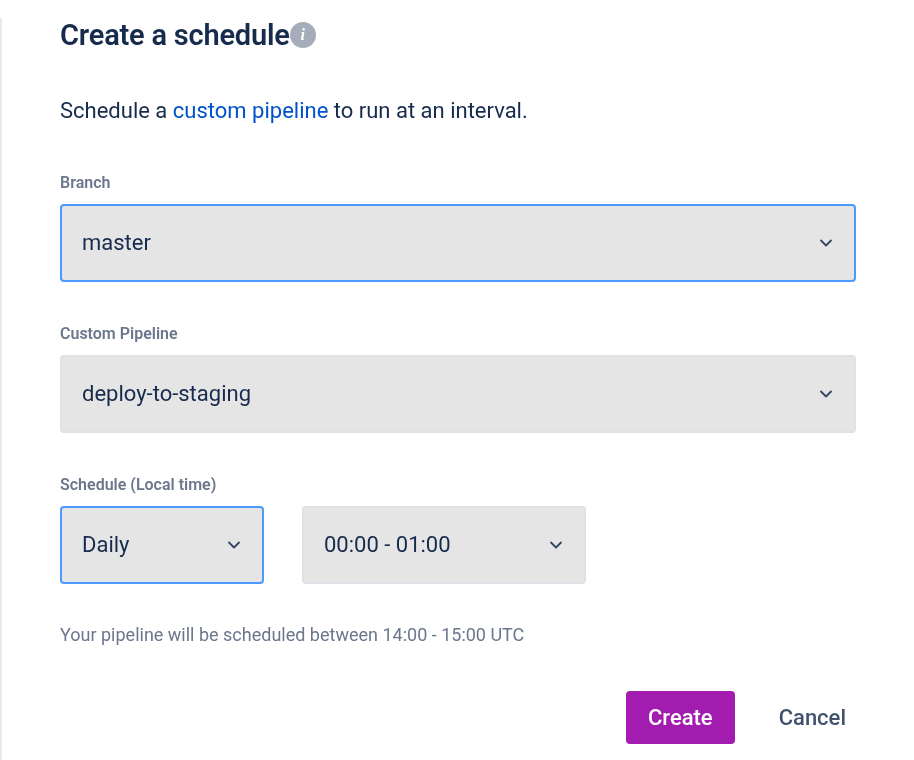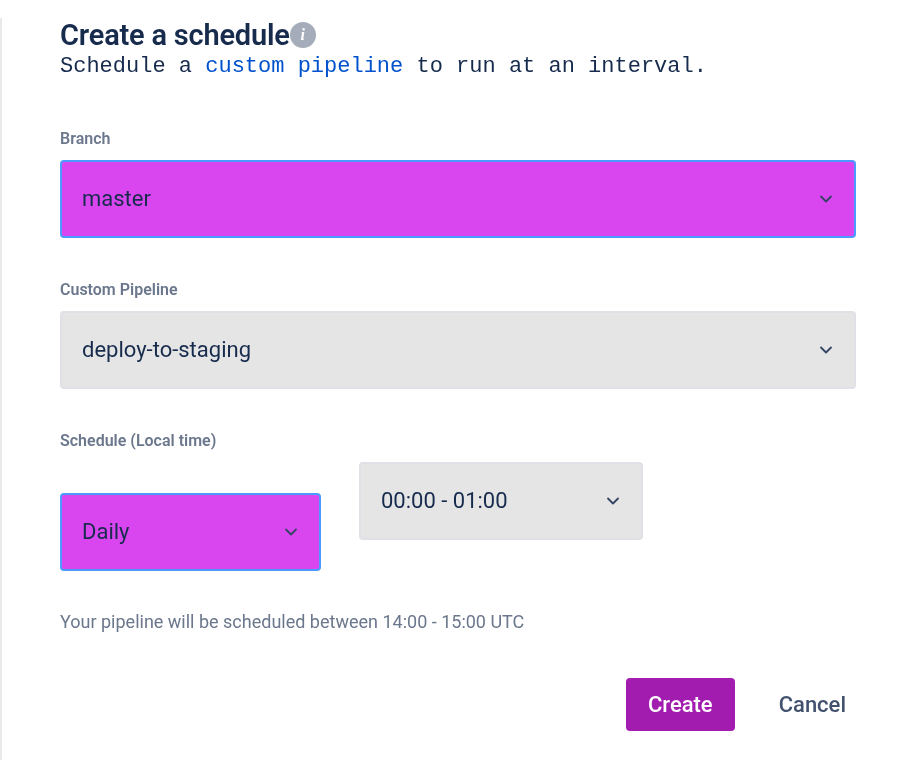--- a/index.html
+++ b/index.html
@@ -36,22 +36,22 @@
     align-items: center;
     justify-content: center;
     font-family: Georgia, serif;
     font-style: italic;
     font-size: 16px;
     font-weight: 700;
   }
   .description {
     font-size: 22px;
     color: #172B4D;
+    margin-top: 44px;
     line-height: 1.4;
-    font-family: Liberation Mono, monospace;
   }
   .description .link {
     color: #0052CC;
     text-decoration: none;
   }
   .form-group {
     margin-top: 46px;
   }
   .form-group + .form-group {
     margin-top: 42px;
@@ -71,30 +71,29 @@
     border: 2px solid #DFE1E6;
     background: #e5e5e5;
     border-radius: 4px;
     padding: 0 18px 0 20px;
     font-size: 22px;
     color: #172B4D;
     cursor: pointer;
   }
   .select.focused {
     border-color: #4C9AFF;
-    background: #d946ef;
+    background: #e5e5e5;
     box-shadow: 0 0 0 0px #4C9AFF;
   }
   .select-row {
     display: flex;
     gap: 20px;
   }
   .select.small {
-    width: 261px;
-    margin-top: 31px;
+    width: 204px;
   }
   .select.medium {
     width: 284px;
     margin-left: 18px;
   }
   .chevron {
     flex-shrink: 0;
   }
   .chevron svg {
     width: 20px;

